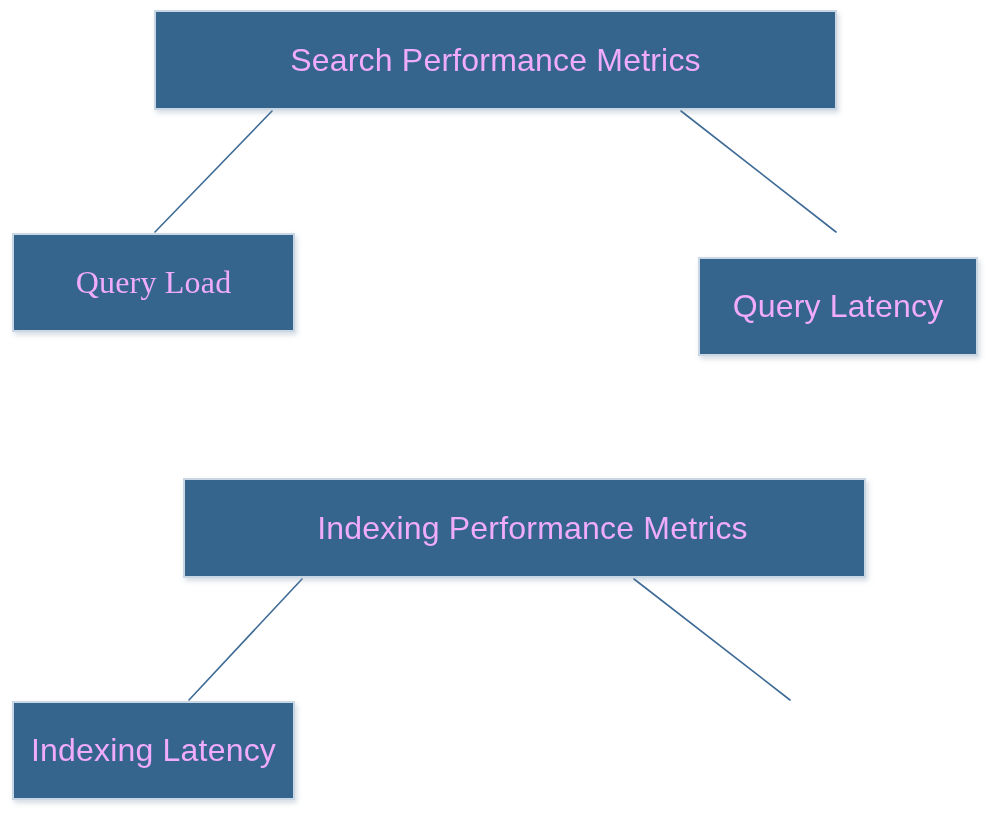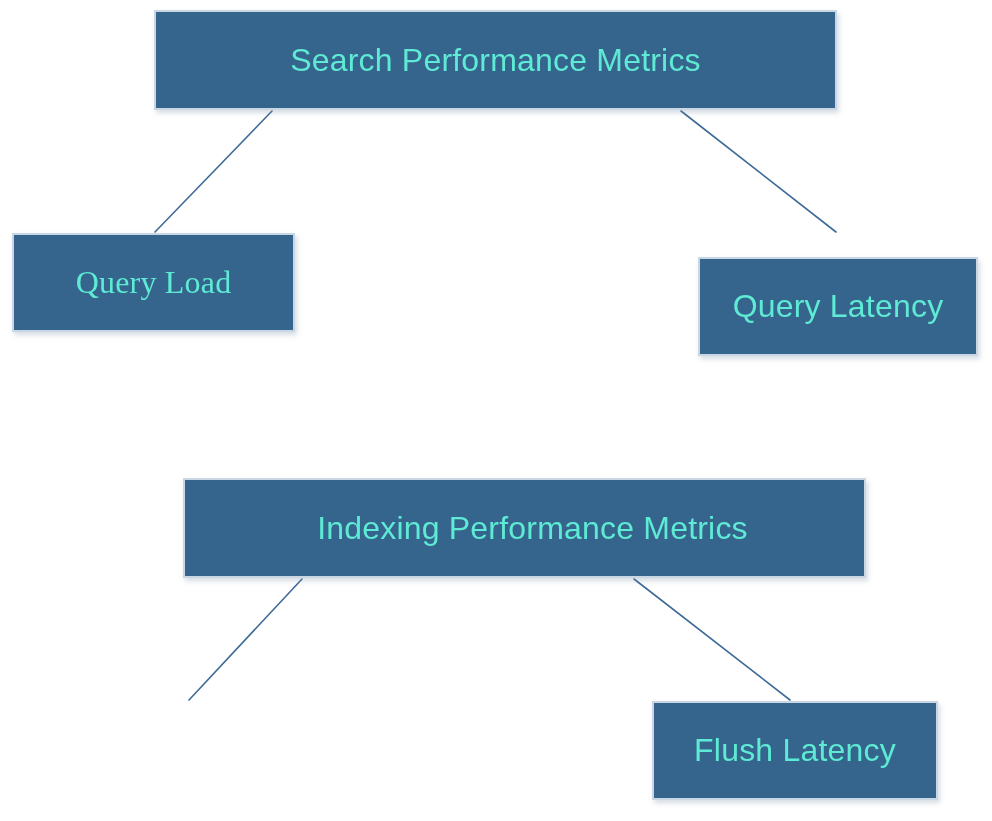--- a/index.html
+++ b/index.html
@@ -28,21 +28,21 @@
   }
   .node {
     position: absolute;
     box-sizing: border-box;
     background: #35658C;
     border: 2px solid #c9d6e3;
     display: flex;
     align-items: center;
     justify-content: center;
     text-align: center;
-    color: #5eead4;
+    color: #f0abfc;
     font-size: 32px;
     font-weight: 400;
     line-height: 1.15;
     letter-spacing: 0.2px;
     box-shadow: 2px 3px 5px rgba(120,140,165,0.30);
     white-space: nowrap;
     z-index: 2;
   }
   .node .label {
     display: block;
@@ -100,18 +100,18 @@
   </div>
 
   <div class="node" id="node-query-latency">
     <span class="label">Query Latency</span>
   </div>
 
   <div class="node" id="node-indexing-performance-metrics">
     <span class="label">Indexing Performance Metrics</span>
   </div>
 
+  <div class="node" id="node-indexing-latency">
+    <span class="label">Indexing Latency</span>
+  </div>
 
-  <div class="node" id="node-flush-latency">
-    <span class="label">Flush Latency</span>
-  </div>
 
 </div>
 
 </body></html>

